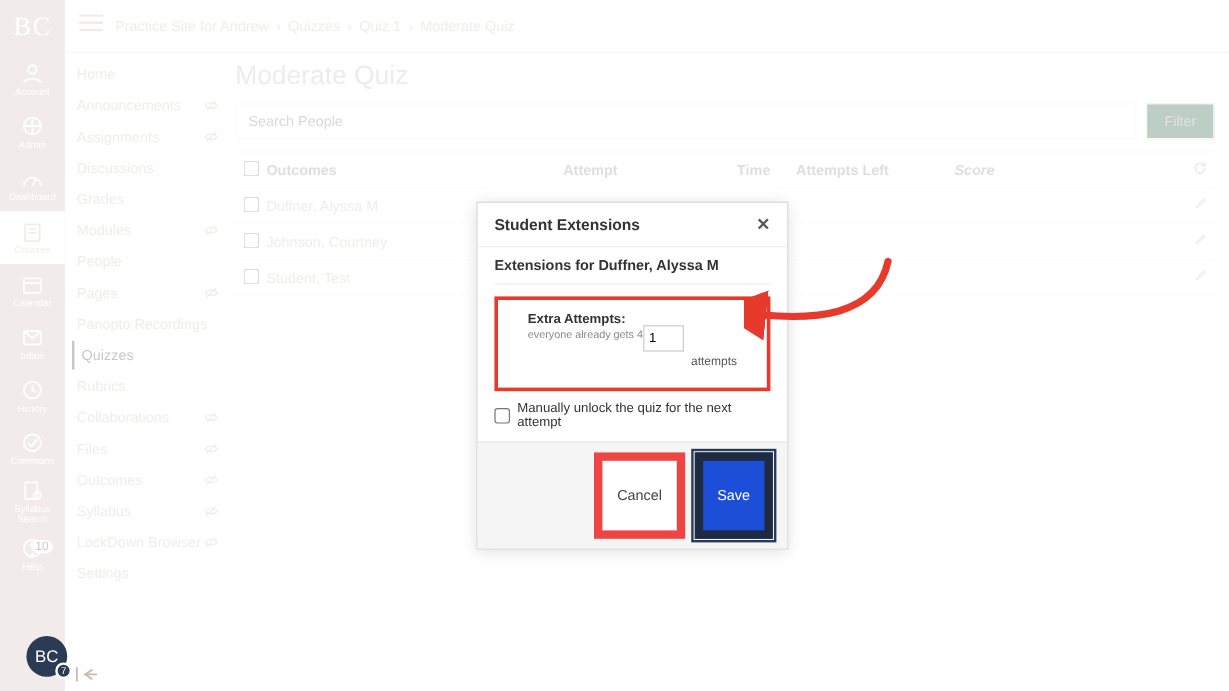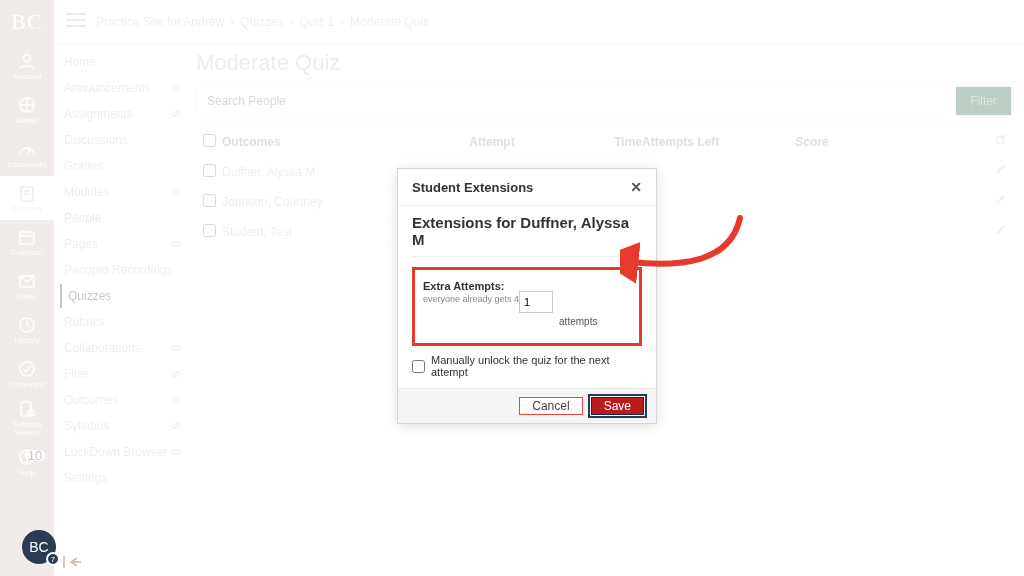--- a/index.html
+++ b/index.html
@@ -11,21 +11,21 @@
 
 .gnav { position: absolute; left: 0; top: 0; width: 54px; height: 576px; background: #cbbaaf; display: flex; flex-direction: column; align-items: center; }
 .gnav .logo { width: 54px; height: 44px; display: flex; align-items: center; justify-content: center; font-family: Georgia, serif; font-size: 22px; color: #fff; letter-spacing: 1px; }
 .gnav .gitem { width: 54px; height: 44px; display: flex; flex-direction: column; align-items: center; justify-content: center; gap: 2px; cursor: pointer; }
 .gnav .gitem.active { background: #fff; }
 .gnav .gitem svg { width: 20px; height: 20px; }
 .gnav .gitem .glbl { font-size: 8px; color: #fff; text-align: center; line-height: 1; }
 .gnav .gitem.active .glbl { color: #cbbaaf; }
 .gnav .gitem .gicon { fill:none; stroke:#fff; stroke-width:1.5; }
 .gnav .gitem.active .gicon { stroke:#cbbaaf; }
-.gnav .gitem .badge { position:absolute; margin-left:16px; margin-top:-14px; background:#fff; color:#333; border-radius:8px; font-size:13px; padding:0 3px; line-height:11px; min-width:14px; text-align:right; }
+.gnav .gitem .badge { position:absolute; margin-left:16px; margin-top:-14px; background:#fff; color:#333; border-radius:8px; font-size:10px; padding:0 3px; line-height:11px; min-width:14px; text-align:right; }
 
 
 .topbar { position: absolute; left: 54px; top: 0; right: 0; height: 44px; border-bottom: 1px solid #e0e0e0; display: flex; align-items: center; padding: 0 12px; gap: 10px; }
 .topbar .hamb { cursor:pointer; }
 .topbar .crumbs { font-size: 12px; color: #cbbaaf; display:flex; gap:6px; align-items:center; }
 .topbar .crumbs .sep { color:#cbbaaf; }
 
 
 .cnav { position: absolute; left: 60px; top: 50px; width: 126px; display:flex; flex-direction:column; gap:2px; }
 .cnav .citem { font-size: 12px; color:#cbbaaf; padding: 5px 4px; cursor:pointer; display:flex; align-items:center; justify-content:space-between; }
@@ -40,44 +40,44 @@
 .searchrow input { flex:1; height:30px; border:1px solid #eee; padding:0 10px; font-size:12px; color:#0c4a6e; }
 .searchrow .filterbtn { height:30px; border:1px solid #eee; background:#14532d; padding:0 14px; font-size:12px; color:#999; cursor:pointer; }
 .tbl { width:100%; border-top:1px solid #eee; }
 .tbl .hdr, .tbl .row { display:flex; align-items:center; height:30px; border-bottom:1px solid #f0f0f0; font-size:12px; }
 .tbl .hdr { color:#888; font-weight:600; }
 .tbl .row { color:#cbbaaf; }
 .tbl .c-chk { width:26px; text-align:center; }
 .tbl .c-stu { width:220px; }
 .tbl .c-att { width:100px; text-align:center; }
 .tbl .c-tim { width:100px; text-align:right; }
-.tbl .c-lef { width:120px; text-align:left; }
+.tbl .c-lef { width:120px; text-align:center; }
 .tbl .c-sco { width:100px; text-align:center;font-style:italic; }
 .tbl .c-act { flex:1; text-align:right; padding-right:6px; }
 .tbl input[type=checkbox]{ accent-color:#ccc; }
 
 
 .overlay { position:absolute; inset:0; background:rgba(255,255,255,0.72); }
 .modal { position:absolute; left:397px; top:168px; width:260px; background:#fff; border:1px solid #d6d6d6; box-shadow:0 2px 12px rgba(0,0,0,.12); }
 .modal .mhdr { display:flex; align-items:center; justify-content:space-between; padding:10px 14px; font-size:13px; font-weight:600; color:#333; border-bottom:1px solid #eee; }
 .modal .mhdr .close { cursor:pointer; font-size:14px; color:#555; }
 .modal .mbody { padding: 8px 14px 10px; }
-.modal .mtitle { font-size:15px; font-weight:600; color:#333; margin-bottom:10px; border-bottom:1px solid #eee; padding-bottom:8px;}
+.modal .mtitle { font-size:12px; font-weight:600; color:#333; margin-bottom:10px; border-bottom:1px solid #eee; padding-bottom:8px;}
 .modal .boxpair { border:3px solid #e83a2c; padding:6px 8px 8px; margin:4px 0 8px; }
-.modal .fld { display:flex; align-items:flex-start; justify-content:flex-start; margin-bottom:8px; }
+.modal .fld { display:flex; align-items:flex-start; justify-content:center; margin-bottom:8px; }
 .modal .fld .fl { font-size:11px; color:#333; font-weight:600; }
 .modal .fld .fsub { font-size:9px; color:#888; font-weight:400; display:block; }
 .modal .fld .fr { display:flex; align-items:center; gap:6px; }
 .modal .fld input[type=text]{ width:34px; height:22px; border:1px solid #ccc; font-size:11px; padding:0 4px; }
 .modal .fld .unit { font-size:10px; color:#555;margin-top:40px; }
 .modal .note { font-size:9px; color:#888; line-height:1.3; margin:2px 0 8px; }
 .modal .chkrow { display:flex; align-items:center; gap:6px; font-size:11px; color:#333; }
 .modal .mftr { background:#f5f5f5; border-top:1px solid #e6e6e6; padding:8px 12px; display:flex; justify-content:flex-end; gap:8px; }
-.modal .btn { font-size:12px; padding:1px 12px; cursor:pointer; border:1px solid #ef4444; background:#fff; color:#444; }
-.modal .btn.primary { background:#b91c1c; color:#fff; border-color:#1d2a3f; outline:2px solid #2b3b55; outline-offset:1px;}
+.modal .btn { font-size:12px; padding:22px 12px; cursor:pointer; border:7px solid #ef4444; background:#fff; color:#444; }
+.modal .btn.primary { background:#1d4ed8; color:#fff; border-color:#1d2a3f; outline:2px solid #2b3b55; outline-offset:1px;}
 
 
 .arrow { position:absolute; left:620px; top:212px; width:140px; height:90px; pointer-events:none; }
 
 
 .avatar { position:absolute; left:22px; bottom:12px; width:34px; height:34px; border-radius:50%; background:#2b3b55; color:#fff; display:flex; align-items:center; justify-content:center; font-family:Georgia,serif; font-size:14px; }
 .avatar .cnt { position:absolute; right:-4px; bottom:-2px; background:#2b3b55; border:2px solid #fff; color:#fff; font-size:8px; width:14px; height:14px; border-radius:50%; display:flex; align-items:center; justify-content:center; font-family:Arial,sans-serif; }
 
 
 .collapse { position:absolute; left:60px; bottom:4px; width:24px; height:20px; display:flex; align-items:center; justify-content:center; cursor:pointer; color:#cbbaaf; }

